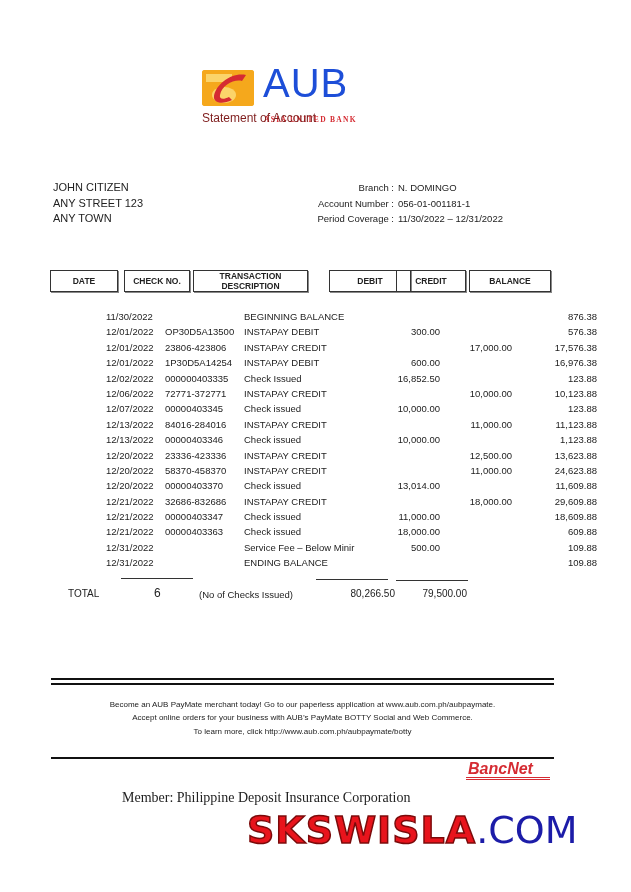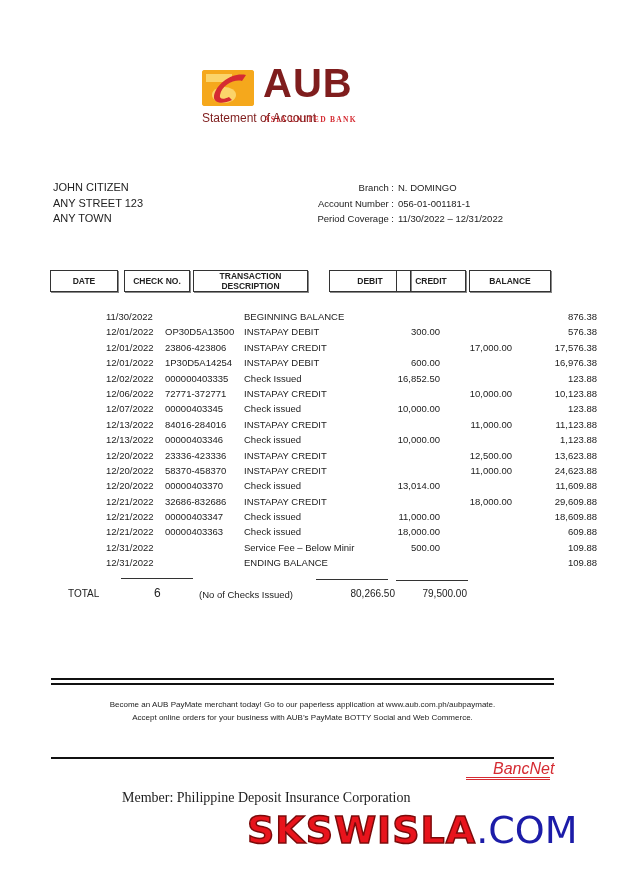--- a/index.html
+++ b/index.html
@@ -3,21 +3,21 @@
 <meta charset="utf-8">
 <style>
   html, body { margin: 0; padding: 0; background: #ffffff; }
   body { width: 631px; height: 892px; position: relative; overflow: hidden;
          font-family: "Liberation Sans", sans-serif; color: #222; }
   .abs { position: absolute; }
 
   
   .logo-mark { left: 202px; top: 70px; width: 52px; height: 36px; background: #f5a81c; border-radius: 3px; overflow: hidden; }
   .logo-mark svg { display: block; }
-  .logo-text { left: 263px; top: 63px; font-family: "Liberation Sans", sans-serif; font-weight: bold; font-size: 40px; color: #7f1d1d; letter-spacing: 1px; line-height: 40px; }
+  .logo-text { left: 263px; top: 63px; font-family: "Liberation Sans", sans-serif; font-weight: normal; font-size: 40px; color: #1d4ed8; letter-spacing: 1px; line-height: 40px; }
   .logo-sub { left: 264px; top: 115px; font-family: "Liberation Serif", serif; font-size: 7.5px; color: #d52b32; letter-spacing: 1.3px; font-weight: bold; }
   .doc-title { left: 202px; top: 111px; font-size: 12px; color: #7f1d1d; }
 
   
   .addr { left: 53px; top: 180px; font-size: 11px; line-height: 15.5px; color: #222; }
   .info { top: 180px; font-size: 9.5px; line-height: 15.5px; color: #222; }
   .info-labels { left: 300px; width: 94px; text-align: right; }
   .info-values { left: 398px; }
 
   
@@ -37,21 +37,21 @@
   .c-bal { right: 79px; text-align: right; }
 
   
   .tline { height: 1px; background: #333; }
   .tot { top: 588px; font-size: 10px; color: #222; }
 
   
   .rule-thick { left: 51px; width: 503px; height: 2px; background: #111; }
   .promo { left: 51px; width: 503px; top: 699px; text-align: center; font-size: 8px; line-height: 12.5px; color: #222; }
   .member { left: 122px; top: 790px; font-size: 14px; color: #222; font-family: Liberation Serif, serif; }
-  .bancnet { left: 493px; top: 760px; font-family: "Liberation Sans", sans-serif; font-style: italic; font-weight: normal; font-size: 16px; color: #d52b32; }
+  .bancnet { left: 468px; top: 760px; font-family: "Liberation Sans", sans-serif; font-style: italic; font-weight: bold; font-size: 16px; color: #d52b32; }
   .bancnet-line { left: 466px; width: 84px; height: 1px; background: #d52b32; }
 
   .watermark { left: 247px; top: 804px; font-size: 40px; line-height: 50px; white-space: nowrap; }
   .wm-red { font-family: "DejaVu Sans", sans-serif; font-weight: bold; color: #e8141c;
             -webkit-text-stroke: 1.5px #7a0a0a; letter-spacing: 1px; font-size: 38px; }
   .wm-blue { font-family: "DejaVu Sans", sans-serif; color: #1c1ca8; font-size: 38px; }
 </style>
 </head>
 <body>
 
@@ -242,20 +242,21 @@
 <div class="abs tot" style="left:199px;font-size:9.5px;top:589px;">(No of Checks Issued)</div>
 <div class="abs tot" style="right:236px;text-align:right;">80,266.50</div>
 <div class="abs tot" style="right:164px;text-align:right;">79,500.00</div>
 
 <div class="abs rule-thick" style="top:678px;"></div>
 <div class="abs rule-thick" style="top:683px;"></div>
 
 <div class="abs promo">
   <div>Become an AUB PayMate merchant today! Go to our paperless application at www.aub.com.ph/aubpaymate.</div>
   <div>Accept online orders for your business with AUB’s PayMate BOTTY Social and Web Commerce.</div>
+  <div style="margin-top:2px;">To learn more, click http://www.aub.com.ph/aubpaymate/botty</div>
 </div>
 
 <div class="abs rule-thick" style="top:757px;"></div>
 
 <div class="abs member">Member: Philippine Deposit Insurance Corporation</div>
 <div class="abs bancnet">BancNet</div>
 <div class="abs bancnet-line" style="top:777px;"></div>
 <div class="abs bancnet-line" style="top:779px;"></div>
 
 <div class="abs watermark">

